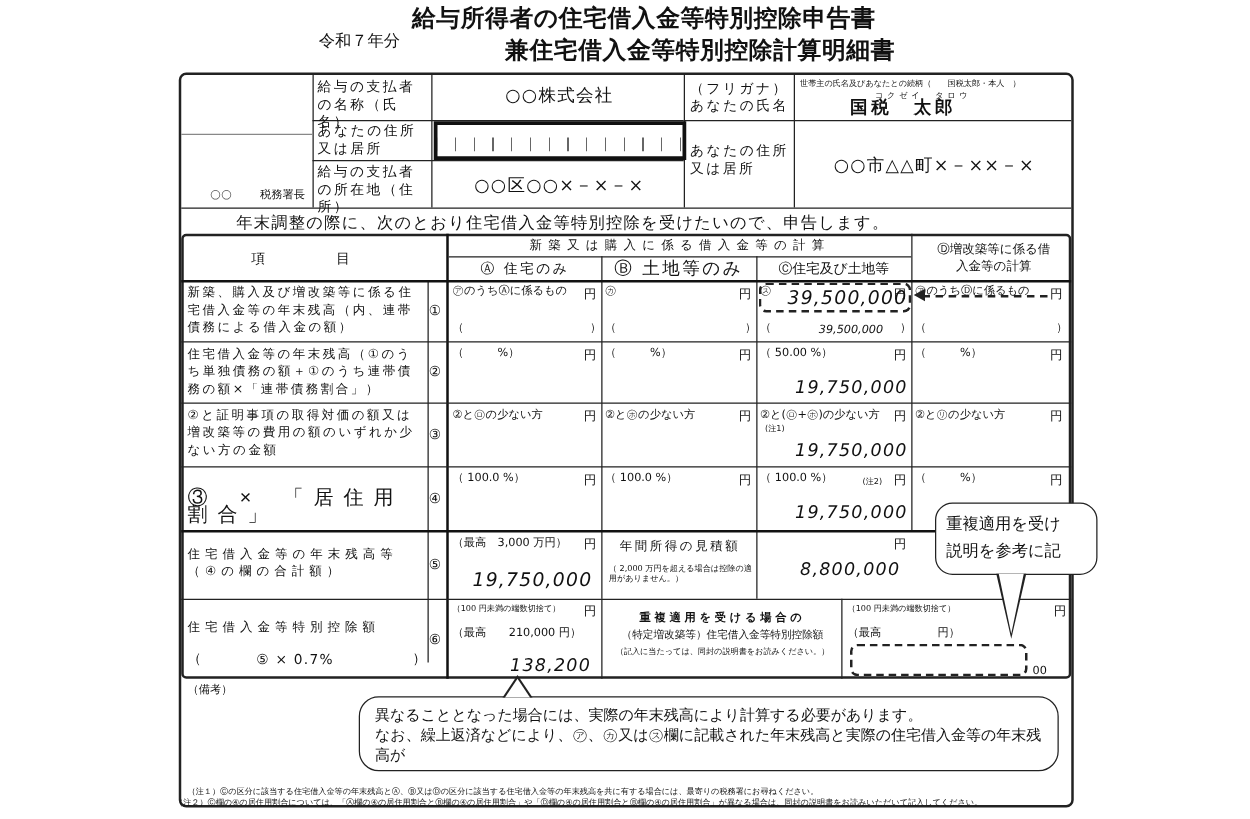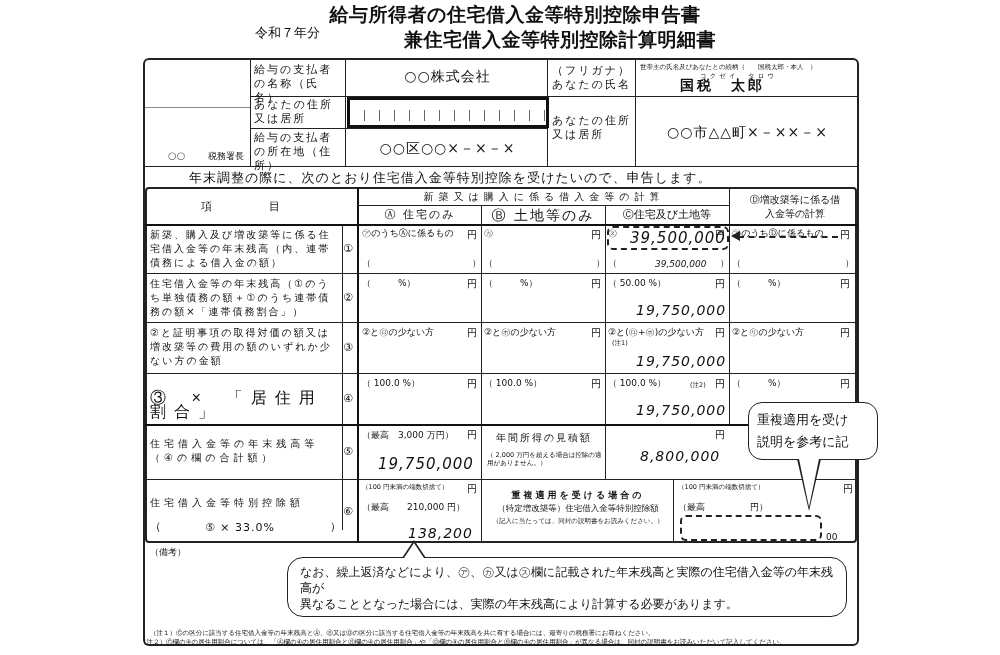--- a/index.html
+++ b/index.html
@@ -159,41 +159,41 @@
 <div class="lbl-sm" style="left:362px;top:430px;">（最高　3,000 万円）</div>
 <span class="yen" style="left:467px;top:428px;">円</span>
 <div class="bigval" style="left:378px;top:455px;">19,750,000</div>
 <div class="lbl" style="left:484px;top:431px;width:120px;text-align:center;font-size:10px;">年間所得の見積額</div>
 <div class="tiny" style="left:487px;top:451px;width:115px;">（ 2,000 万円を超える場合は控除の適用がありません。）</div>
 <span class="yen" style="left:715px;top:428px;">円</span>
 <div class="bigval" style="left:640px;top:448px;font-size:14px;">8,800,000</div>
 
 <div class="lbl" style="left:150px;top:496px;width:190px;font-size:10px;letter-spacing:4px;">住宅借入金等特別控除額</div>
 <div class="lbl" style="left:150px;top:520px;">（</div>
-<div class="lbl" style="left:205px;top:521px;letter-spacing:1px;">⑤ × 33.0%</div>
+<div class="lbl" style="left:205px;top:521px;letter-spacing:1px;">⑤ × 0.7%</div>
 <div class="lbl" style="left:330px;top:520px;">）</div>
 <div class="lbl" style="left:343px;top:505px;">⑥</div>
 <div class="tiny" style="left:362px;top:483px;">（100 円未満の端数切捨て）</div>
 <span class="yen" style="left:467px;top:482px;">円</span>
 <div class="lbl-sm" style="left:362px;top:502px;">（最高　　210,000 円）</div>
 <div class="bigval" style="left:408px;top:525px;font-size:14px;">138,200</div>
 <div class="lbl-sm" style="left:484px;top:490px;width:188px;text-align:center;letter-spacing:3px;font-weight:bold;">重複適用を受ける場合の</div>
 <div class="lbl-sm" style="left:484px;top:503px;width:188px;text-align:center;font-size:8.5px;">（特定増改築等）住宅借入金等特別控除額</div>
 <div class="tiny" style="left:484px;top:517px;width:188px;text-align:center;">（記入に当たっては、同封の説明書をお読みください。）</div>
 <div class="tiny" style="left:678px;top:483px;">（100 円未満の端数切捨て）</div>
 <span class="yen" style="left:843px;top:482px;">円</span>
 <div class="lbl-sm" style="left:678px;top:502px;">（最高　　　　　円）</div>
 <div class="dash" style="left:680px;top:515px;width:142px;height:26px;"></div>
 <span class="lbl-sm" style="left:826px;top:532px;">00</span>
 
 <div class="lbl-sm" style="left:150px;top:547px;">（備考）</div>
 
 <div class="callout" style="left:287px;top:557px;width:560px;height:60px;padding:6px 12px;font-size:12px;line-height:16px;">
+  <div>異なることとなった場合には、実際の年末残高により計算する必要があります。</div>
   <div>なお、繰上返済などにより、㋐、㋕又は㋜欄に記載された年末残高と実際の住宅借入金等の年末残高が</div>
-  <div>異なることとなった場合には、実際の年末残高により計算する必要があります。</div>
 </div>
 <div class="abs" style="left:402px;top:540px;width:0;height:0;border-left:12px solid transparent;border-right:12px solid transparent;border-bottom:18px solid #222;"></div>
 <div class="abs" style="left:404px;top:543px;width:0;height:0;border-left:10px solid transparent;border-right:10px solid transparent;border-bottom:15px solid #fff;"></div>
 
 <div class="callout" style="left:748px;top:402px;width:130px;height:58px;padding:6px 8px;font-size:13px;line-height:22px;border-radius:14px;overflow:hidden;">
   <div>重複適用を受け</div>
   <div>説明を参考に記</div>
 </div>
 <div class="abs" style="left:797px;top:459px;width:0;height:0;border-left:12px solid transparent;border-right:12px solid transparent;border-top:52px solid #222;"></div>
 <div class="abs" style="left:799px;top:459px;width:0;height:0;border-left:10px solid transparent;border-right:10px solid transparent;border-top:48px solid #fff;"></div>

